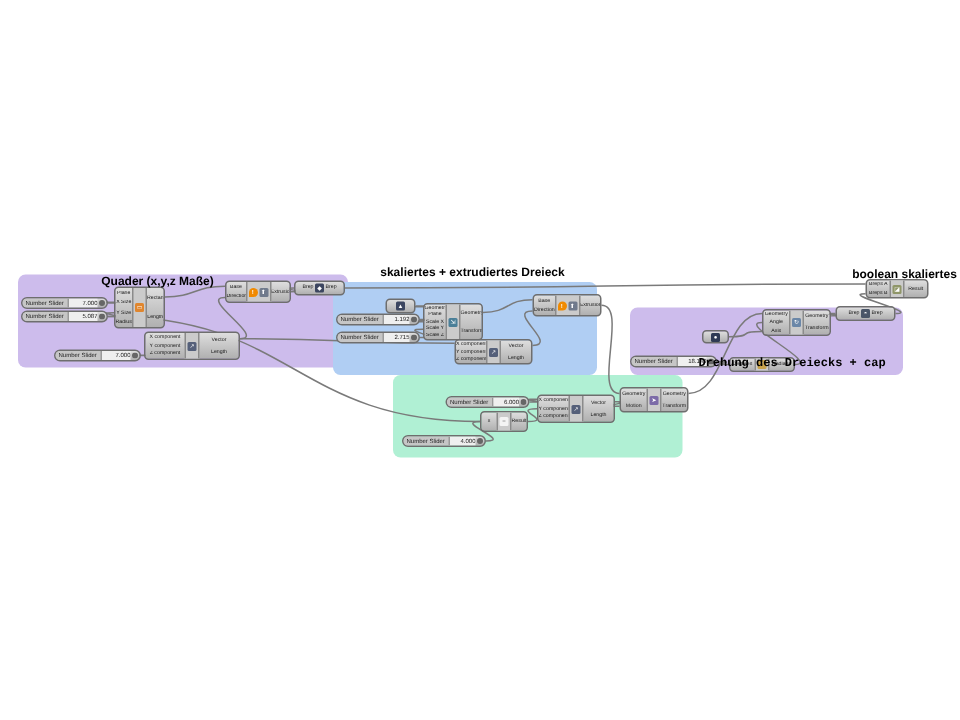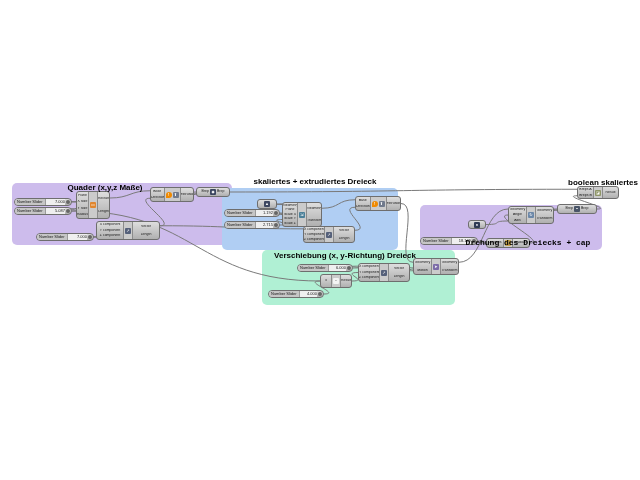--- a/index.html
+++ b/index.html
@@ -25,21 +25,20 @@
 </style>
 </head>
 <body>
 
 <div id="canvas">
     <div class="group" style="left: 12px; top: 183px; width: 220px; height: 62px; background: rgb(205, 188, 236);"></div>
     <div class="group-title" style="left: 105px; top: 183px;">Quader (x,y,z Maße)</div>
     <div class="group" style="left: 222px; top: 188px; width: 176px; height: 62px; background: rgb(176, 206, 243);"></div>
     <div class="group-title" style="left: 315px; top: 177px;">skaliertes + extrudiertes Dreieck</div>
     <div class="group" style="left: 262px; top: 250px; width: 193px; height: 55px; background: rgb(176, 240, 212);"></div>
-    <div class="group-title" style="left: 345px; top: 251px;">Verschiebung (x, y-Richtung) Dreieck</div>
     <div class="group" style="left: 420px; top: 205px; width: 182px; height: 45px; background: rgb(205, 188, 236);"></div>
     <div class="group-title" style="left: 528px; top: 238px; font-family: Liberation Mono, monospace;">Drehung des Dreiecks + cap</div>
     <div class="free-label" style="left: 603px; top: 178px;">boolean skaliertes</div>
     <svg width="640" height="480" class="wires">
       <path d="M72,202 C90,202 58,201.5 76,201.5" stroke="#7a7a7a"></path>
       <path d="M72,211 C90,211 58,208.5 76,208.5" stroke="#7a7a7a"></path>
       <path d="M94,237 C112,237 78,236.83333333333334 96,236.83333333333334" stroke="#7a7a7a"></path>
       <path d="M110,198 C130,198 130,190.75 150,190.75" stroke="#7a7a7a"></path>
       <path d="M160,225.75 C178,225.75 132,198.25 150,198.25" stroke="#7a7a7a"></path>
       <path d="M194,194.5 C212,194.5 178,192 196,192" stroke="#7a7a7a"></path>

